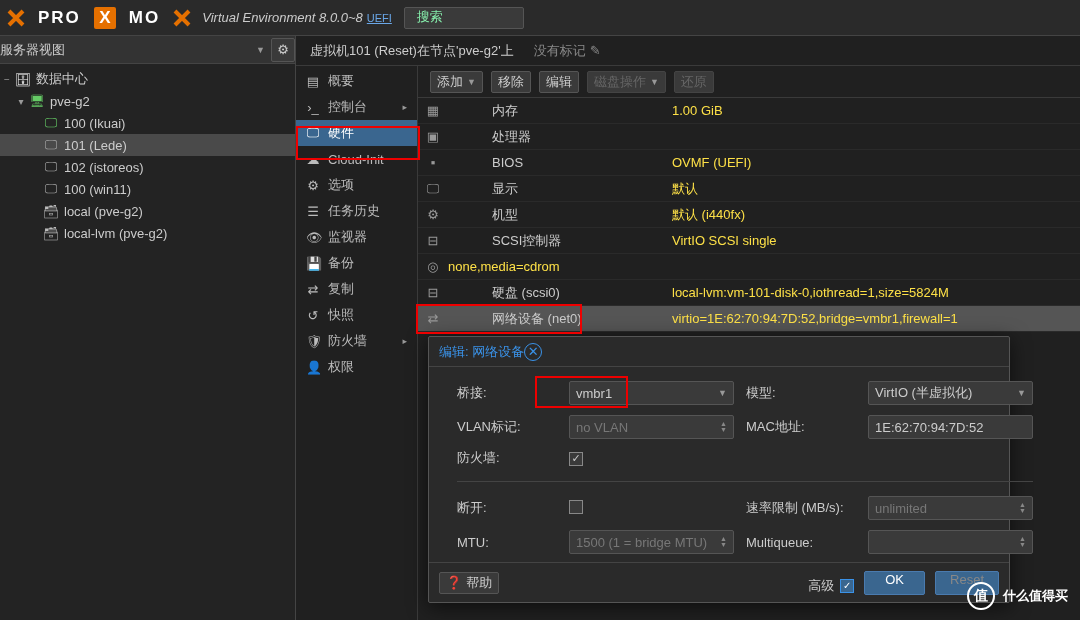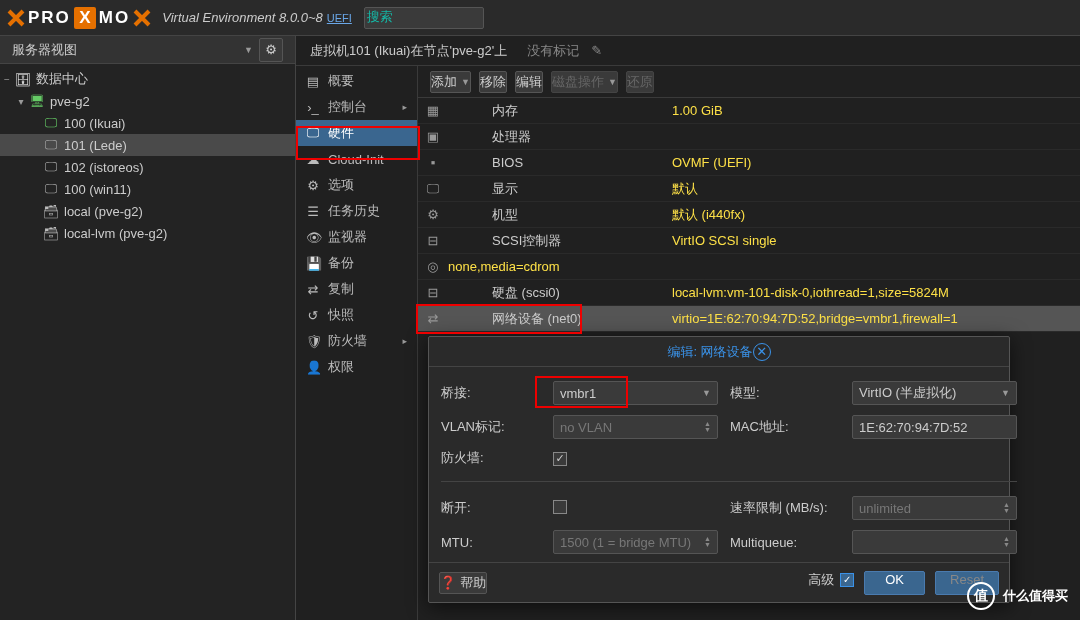--- a/index.html
+++ b/index.html
@@ -1,74 +1,74 @@
 <!DOCTYPE html>
 <html><head>
 <meta charset="utf-8">
 <style>
 * { margin:0; padding:0; box-sizing:border-box; font-family:"Helvetica Neue",Arial,sans-serif; font-size:13px; }
 body { background:#202020; color:#ccc; width:1080px; height:620px; overflow:hidden; position:relative; }
 .hdr { height:36px; background:#2a2a2a; border-bottom:1px solid #444; display:flex; align-items:center; padding:0 6px; }
-.logo { display:flex; align-items:center; gap:2px; }
+.logo { display:flex; align-items:center; gap:12px; }
 .logo-pre, .logo-post { color:#fff; font-weight:bold; font-size:17px; letter-spacing:2px; }
 .logo-x { width:22px; height:22px; background:#e57000; color:#fff; display:flex; align-items:center; justify-content:center; font-weight:bold; font-size:17px; border-radius:2px; margin:0 1px; }
 .ve { color:#ccc; margin-left:10px;font-style:italic; }
 .beta-badge { color:#6aa7e8; text-decoration:underline; margin-left:4px; font-size:11px; }
-.srch { background:#3a3a3a; border:1px solid #555; height:22px; width:120px; margin-left:12px; padding:0 2px; color:#14b8a6; border-radius:2px; }
+.srch { background:#3a3a3a; border:1px solid #555; height:22px; width:120px; margin-left:12px; padding:0 12px; color:#86efac; border-radius:2px; }
 
 .body { display:flex; height:584px; }
 .left { width:296px; background:#232323; border-right:1px solid #444; display:flex; flex-direction:column; }
-.left-hdr { height:28px; background:#333; border-bottom:1px solid #444; display:flex; align-items:center; padding:0 12px; justify-content:space-between; }
+.left-hdr { height:28px; background:#333; border-bottom:1px solid #444; display:flex; align-items:center; padding:0 0; justify-content:space-between; }
 .left-hdr-sel { flex:1; display:flex; align-items:center; justify-content:space-between; }
 .gear-btn { width:24px; height:24px; background:#3a3a3a; border:1px solid #555; border-radius:2px; display:flex; align-items:center; justify-content:center; margin-left:6px; }
 .tree { padding:4px 0; }
 .tree-row { height:22px; display:flex; align-items:center; cursor:pointer; }
 .tree-row.sel { background:#4a4a4a; }
 .tgl { width:14px; text-align:center; color:#999; font-size:10px; }
 .t-ico { width:18px; text-align:center; margin-right:4px; font-size:13px; }
 .dc-ico { color:#fff; }
 .node-ico { color:#6c6; font-size:12px; }
 .vm-ico { color:#6c6; }
 .vm-off { color:#aaa; }
 .stor-ico { color:#bbb; }
 
 .mid { flex:1; display:flex; flex-direction:column; }
 .crumb { height:30px; display:flex; align-items:center; padding:0 14px; gap:20px; border-bottom:1px solid #3a3a3a; }
-.notag { color:#888; display:flex; align-items:center; gap:12px; }
+.notag { color:#888; display:flex; align-items:center; gap:4px; }
 
 .midsplit { flex:1; display:flex; }
 .submenu { width:122px; border-right:1px solid #3a3a3a; padding-top:2px; }
 .sm-row { height:26px; display:flex; align-items:center; padding:0 10px; gap:8px; cursor:pointer; color:#bbb; }
 .sm-row.sel { background:#3a668f; color:#fff; }
 .sm-ico { width:14px; text-align:center; }
 
 .content { flex:1; display:flex; flex-direction:column; position:relative; }
 .tbar { height:32px; border-bottom:1px solid #3a3a3a; display:flex; align-items:center; padding:0 12px; gap:8px; }
-.btn { background:#3a3a3a; border:1px solid #555; color:#ccc; height:22px; padding:0 0; border-radius:2px; display:flex; align-items:center; gap:4px; cursor:pointer; }
+.btn { background:#3a3a3a; border:1px solid #555; color:#ccc; height:22px; padding:0 6px; border-radius:2px; display:flex; align-items:center; gap:4px; cursor:pointer; }
 .btn.disabled { color:#666; border-color:#444; }
 .grid { flex:1; }
 .g-row { height:26px; display:flex; align-items:center; border-bottom:1px solid #2a2a2a; cursor:pointer; }
 .g-row.sel { background:#555; }
 .g-ico { width:30px; text-align:center; color:#999; }
 .g-lbl { width:180px; color:#ccc;margin-left:44px; }
 .g-val { flex:1; color:#fde047; }
 
 .dialog { position:absolute; left:428px; top:336px; width:582px; background:#2a2a2a; border:1px solid #555; border-radius:2px; box-shadow:0 4px 20px rgba(0,0,0,0.6); }
-.dlg-hdr { height:30px; display:flex; align-items:center; justify-content:center; padding:0 10px; border-bottom:1px solid #444; }
+.dlg-hdr { height:30px; display:flex; align-items:center; justify-content:flex-start; padding:0 10px; border-bottom:1px solid #444; }
 .dlg-title { color:#3a92e8; }
 .dlg-close { width:18px; height:18px; border:1.5px solid #3a92e8; border-radius:50%; display:flex; align-items:center; justify-content:center; color:#3a92e8; font-size:11px; cursor:pointer; }
-.dlg-body { padding:14px 12px 8px 12px; }
+.dlg-body { padding:14px 12px 8px 12px;margin-left:16px; }
 .form-grid { display:grid; grid-template-columns:100px 165px 110px 165px; gap:10px 12px; align-items:center; }
 .form-grid label { color:#ccc; }
 .inp { background:#3a3a3a; border:1px solid #555; height:24px; color:#ccc; padding:0 6px; border-radius:2px; width:100%; display:flex; align-items:center; justify-content:space-between; }
 .inp.pl { color:#777; }
 .chk { width:14px; height:14px; border:1px solid #888; background:#3a3a3a; display:inline-flex; align-items:center; justify-content:center; font-size:11px; color:#ccc; }
 .sep { grid-column:1/5; border-top:1px solid #444; margin:4px 0; }
 .dlg-ftr { height:40px; border-top:1px solid #444; display:flex; align-items:center; padding:0 10px; justify-content:space-between; }
-.ftr-r { display:flex; align-items:flex-start; gap:10px; }
+.ftr-r { display:flex; align-items:flex-end; gap:10px; }
 .btn-pri { background:#3a668f; border:1px solid #4a7baf; color:#fff; height:24px; padding:0 20px; border-radius:2px; cursor:pointer; }
 .btn-reset { background:#3a668f; border:1px solid #4a7baf; color:#888; height:24px; padding:0 14px; border-radius:2px; }
 .adv-lbl { color:#ccc; display:flex; align-items:center; gap:6px; }
 .adv-chk { width:14px; height:14px; border:1px solid #3a92e8; background:#3a668f; display:inline-flex; align-items:center; justify-content:center; color:#fff; font-size:10px; }
 
 .redbox { position:absolute; border:2.5px solid #e00; pointer-events:none; }
 .rb1 { left:296px; top:126px; width:124px; height:34px; }
 .rb2 { left:416px; top:304px; width:166px; height:30px; }
 .rb3 { left:535px; top:376px; width:93px; height:32px; }
 
@@ -143,21 +143,21 @@
       </div>
       <div class="tree-row" style="padding-left:42px">
         <span class="t-ico stor-ico">🗃</span>
         <span>local-lvm (pve-g2)</span>
       </div>
     </div>
   </div>
 
   <div class="mid">
     <div class="crumb">
-      <span>虚拟机101 (Ikuai)在节点'pve-g2'上</span>
+      <span>虚拟机101 (Reset)在节点'pve-g2'上</span>
       <span class="notag">
         <span>没有标记</span>
         <span>✎</span>
       </span>
     </div>
     <div class="midsplit">
       <div class="submenu">
         <div class="sm-row">
             <span class="sm-ico">▤</span>
             <span>概要</span>

